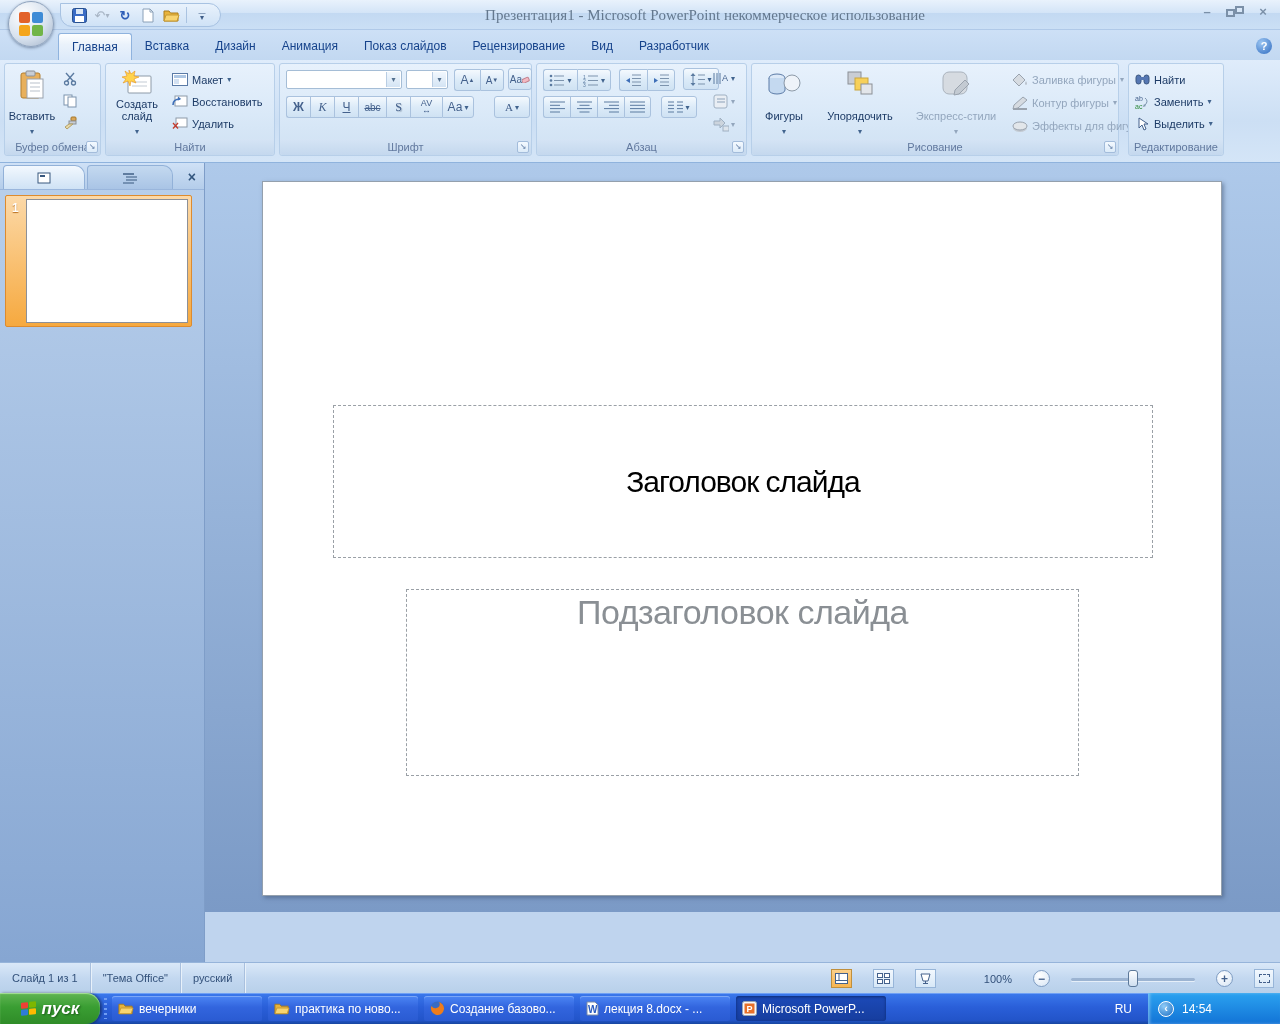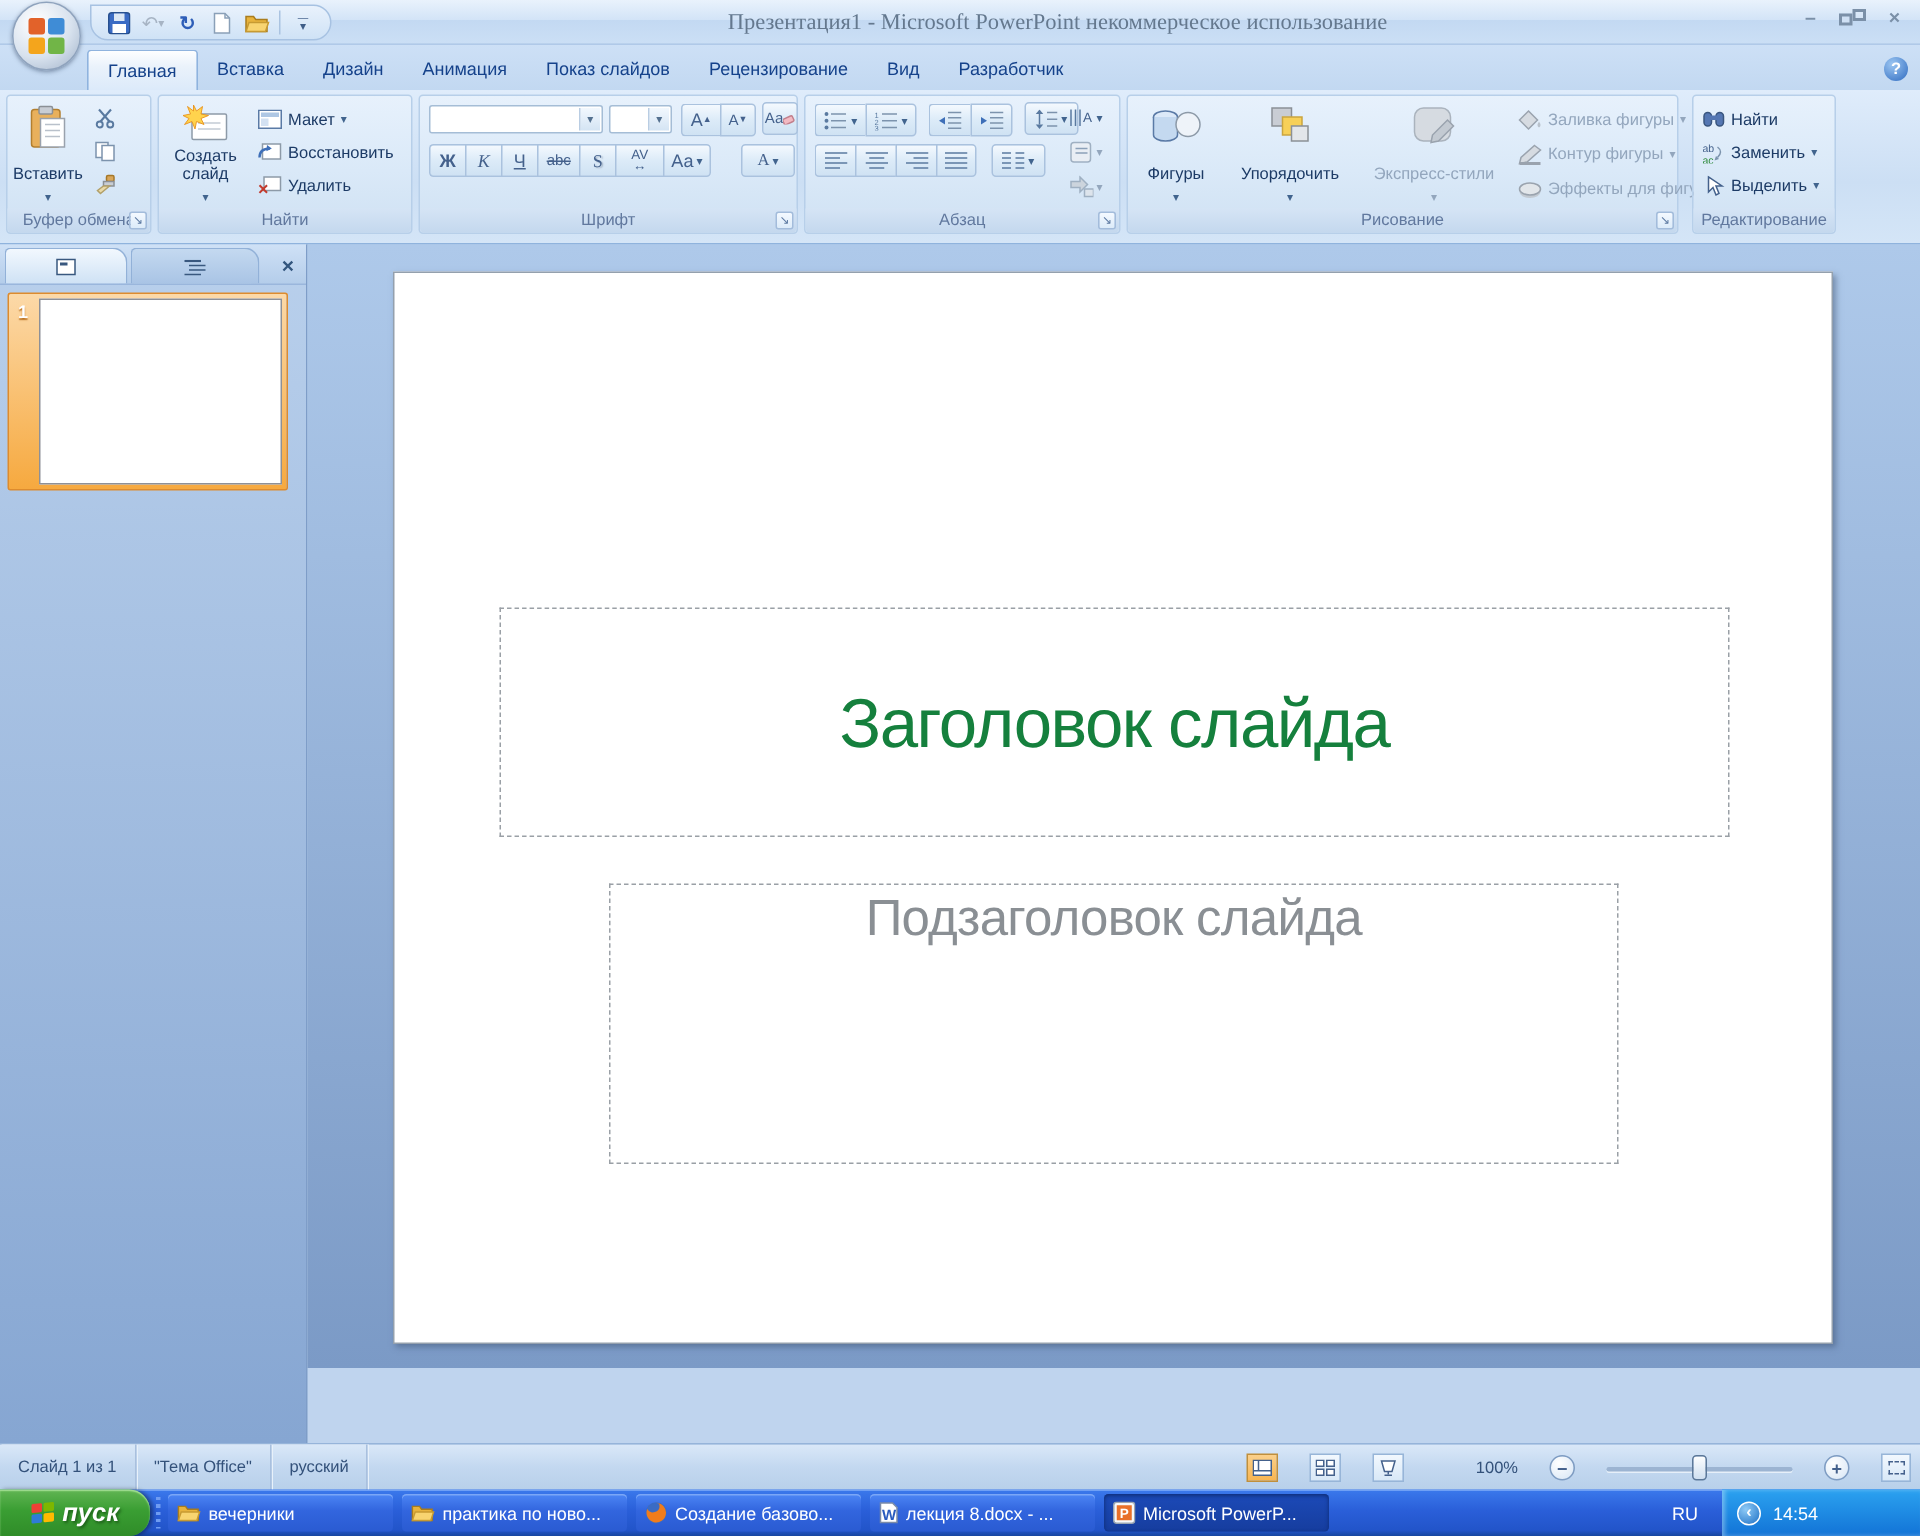--- a/index.html
+++ b/index.html
@@ -85,21 +85,21 @@
   background:linear-gradient(#fcd9a8,#f6a93f);}
 .thumb-num{position:absolute;left:6px;top:5px;color:#fff;font-weight:bold;font-size:12px;text-shadow:0 1px 1px #b96f1e;}
 .thumb-slide{position:absolute;left:20px;top:3px;right:3px;bottom:3px;background:#fff;border:1px solid #8d9097;}
 
 .editor{position:absolute;left:205px;top:163px;width:1075px;height:749px;
   background:linear-gradient(#aec9ea,#7b9ac6);}
 .slide-canvas{position:absolute;left:57px;top:18px;width:960px;height:715px;background:#fff;
   border:1px solid #94a0ad;box-shadow:2px 2px 4px rgba(60,80,110,.5);}
 .ph{position:absolute;border:1px dashed #9aa0a6;}
 .title-ph{left:70px;top:223px;width:820px;height:153px;display:flex;align-items:center;justify-content:center;}
-.title-ph span{font-size:46px;letter-spacing:-1px;color:#15803d;}
+.title-ph span{font-size:30px;letter-spacing:-1px;color:#000000;}
 .subtitle-ph{left:143px;top:407px;width:673px;height:187px;text-align:center;}
 .subtitle-ph span{font-size:34px;letter-spacing:-0.5px;color:#8a8f94;line-height:44px;}
 
 
 .notesarea{position:absolute;left:205px;top:912px;width:1075px;height:50px;
   background:linear-gradient(#9ab7de,#85a5d0);}
 .notesbox{position:absolute;left:1px;top:9px;width:1056px;height:39px;background:#fff;
   border:1px solid #8fb0d6;font-size:13px;color:#000;padding:5px 10px;}
 .nscroll{position:absolute;right:2px;top:9px;width:17px;height:39px;border:1px solid #8aa7cc;
   background:linear-gradient(#eef5fc,#cfe0f2);}

